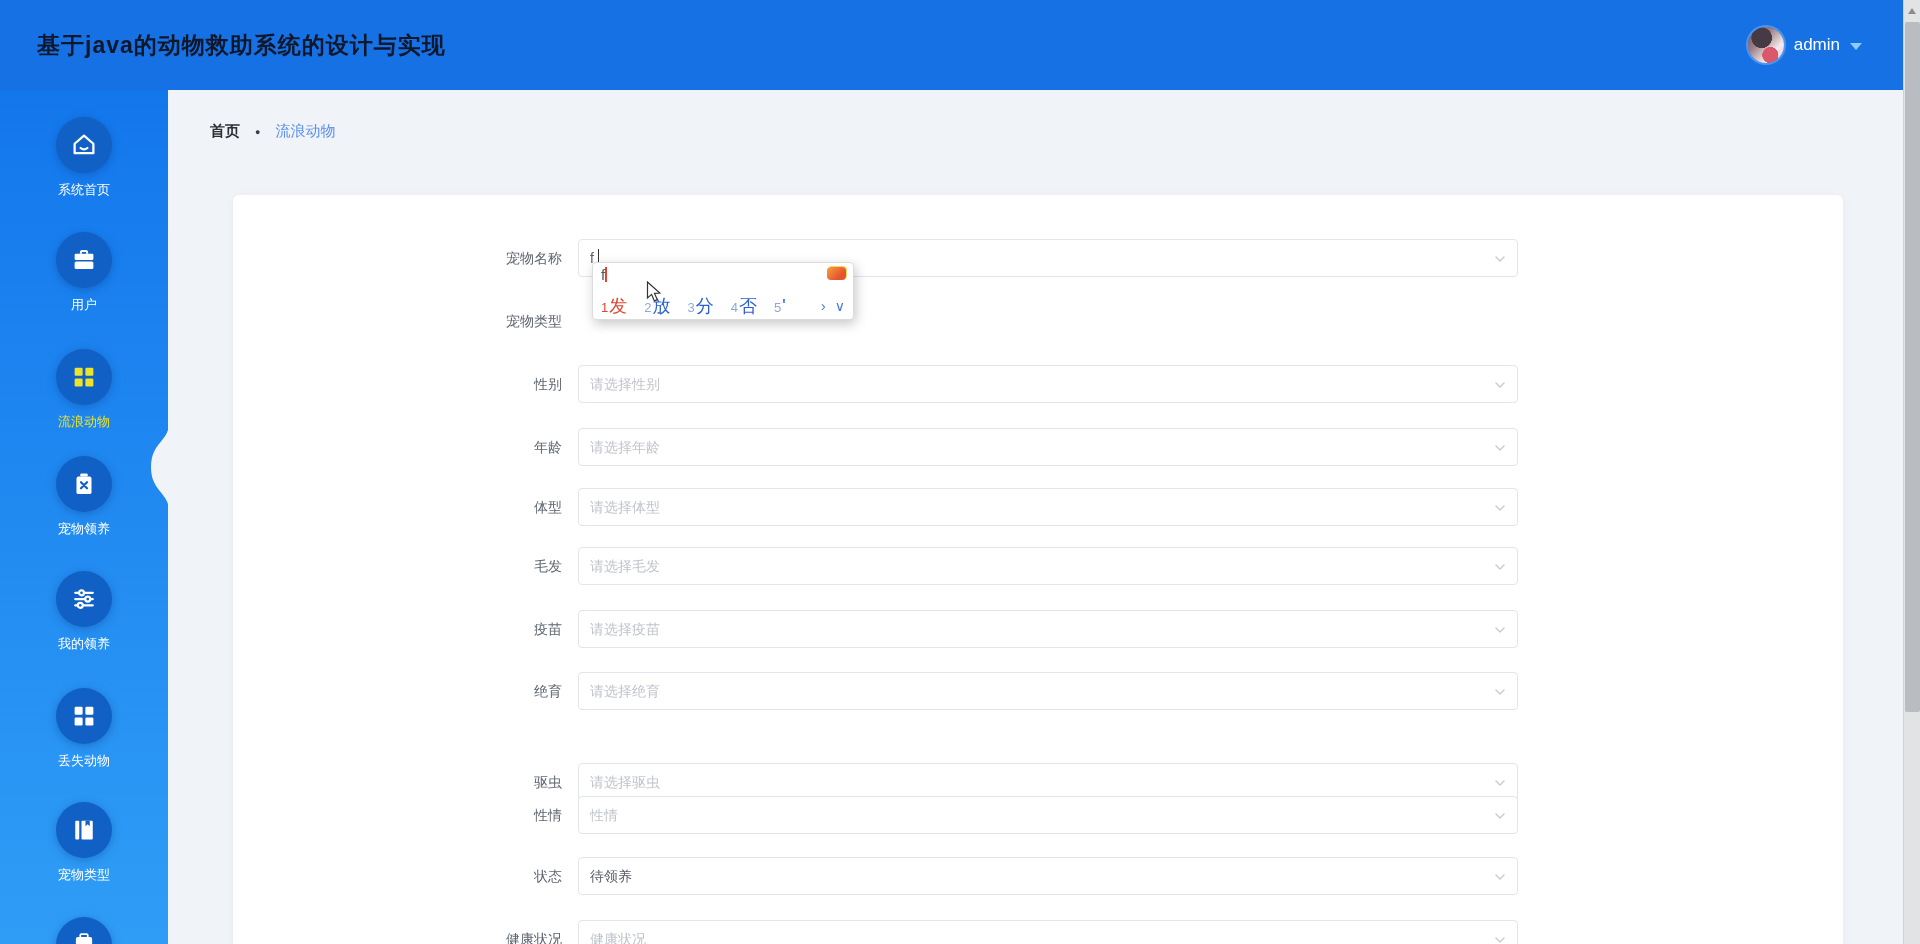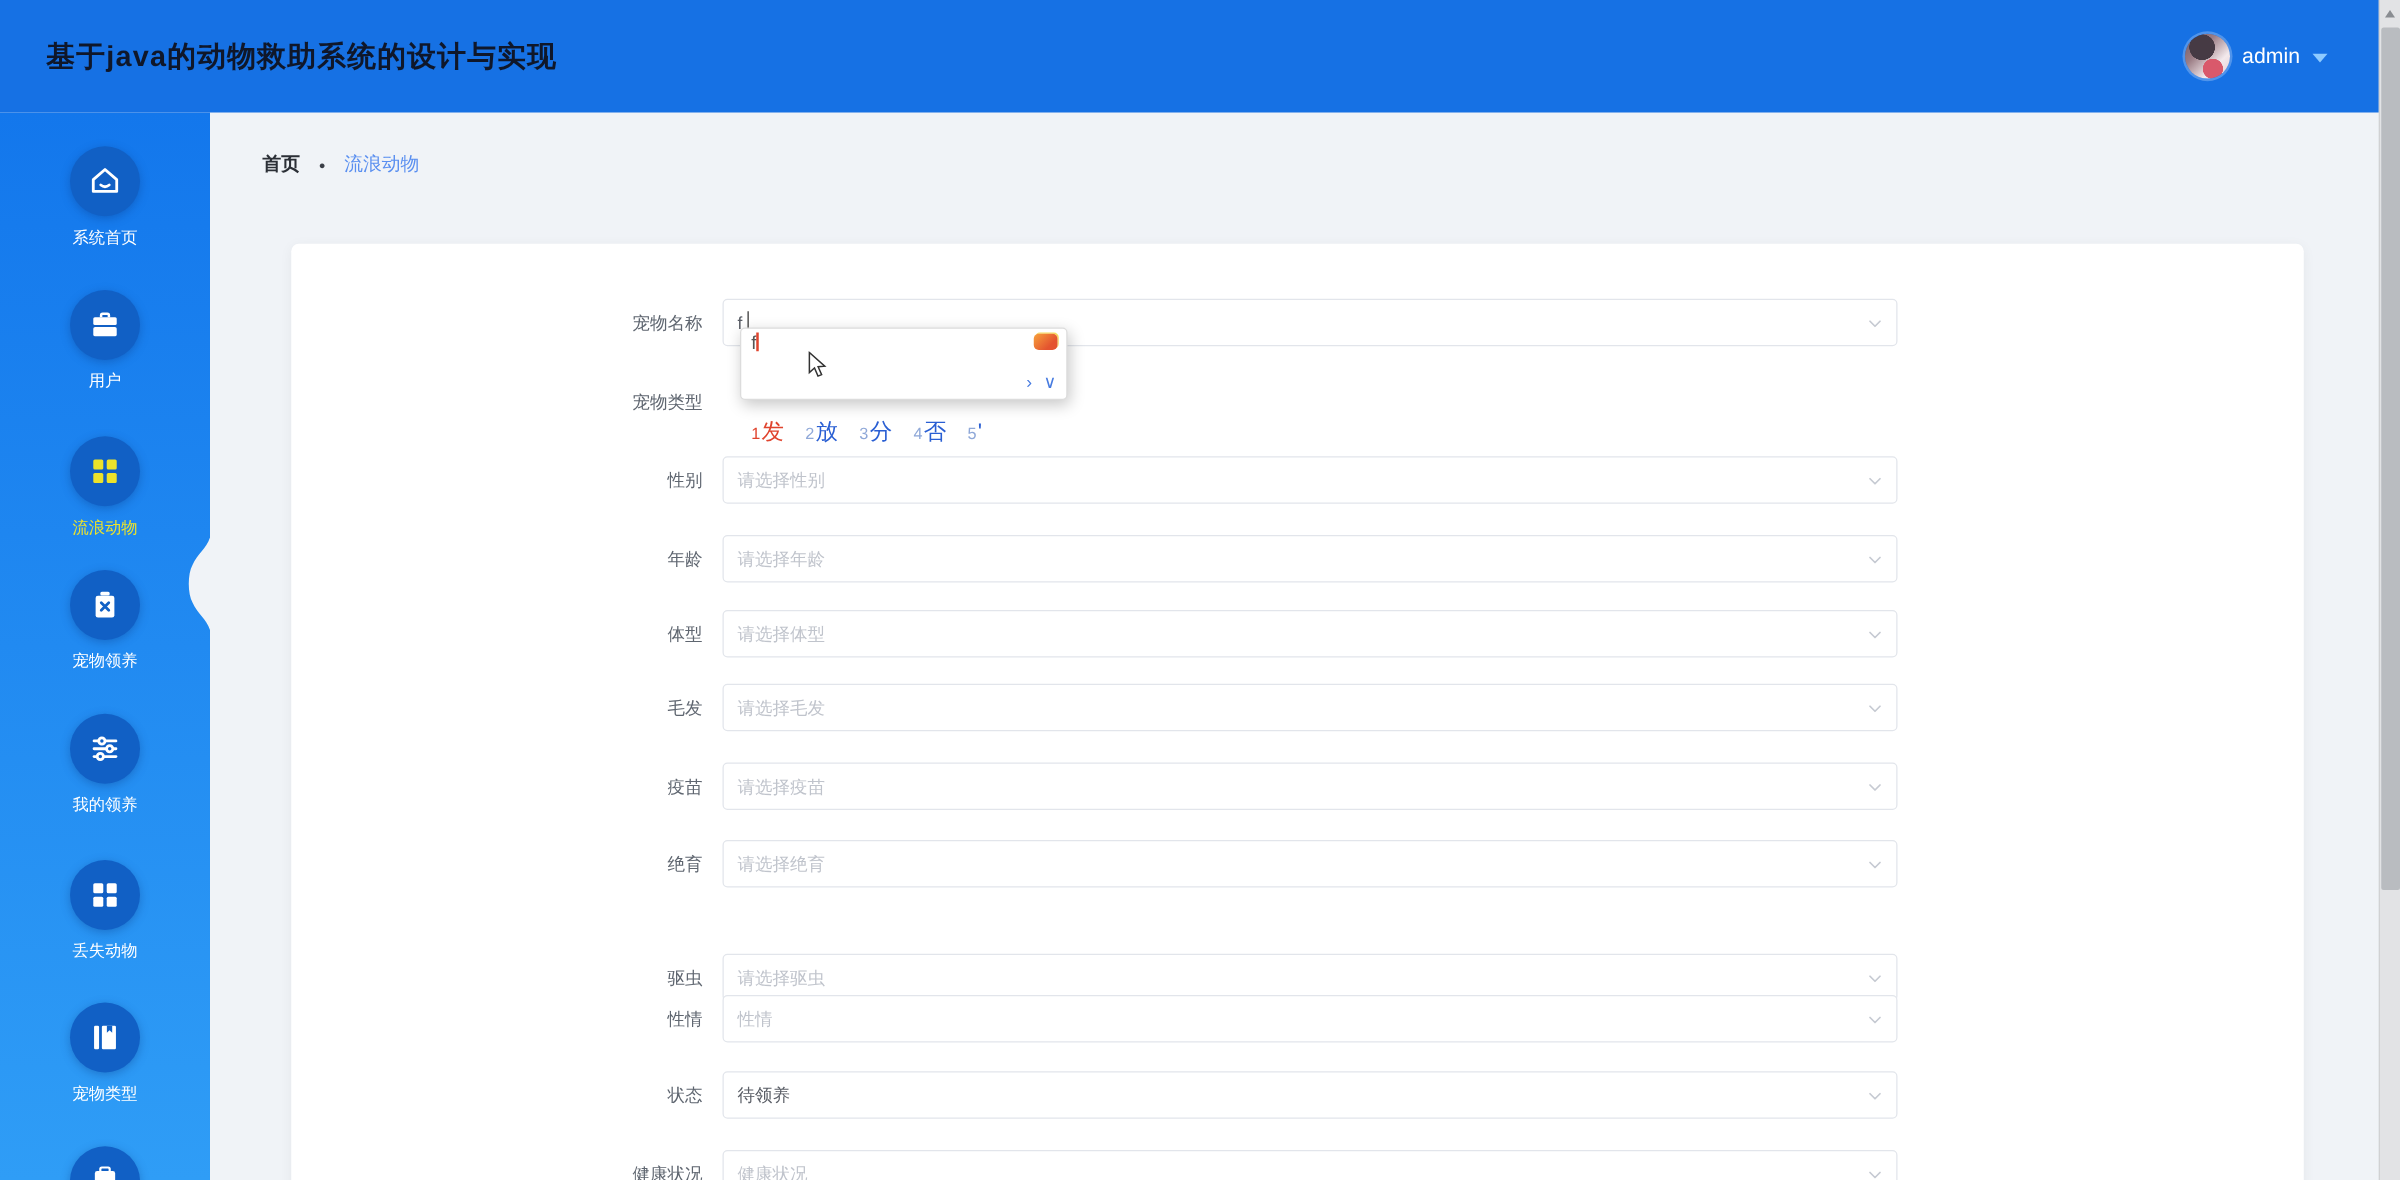--- a/index.html
+++ b/index.html
@@ -82,21 +82,21 @@
     box-shadow:2px 4px 12px rgba(0,0,0,.22);box-sizing:border-box;
   }
   .ime-top{position:relative;height:26px;padding:3px 8px 0;}
   .ime-compose{font-size:15px;color:#555;}
   .ime-caret{display:inline-block;width:2px;height:15px;background:var(--ime-red,#e0442e);vertical-align:-2px;}
   .ime-skin{
     position:absolute;right:7px;top:4px;width:19px;height:13px;border-radius:4px;
     background:linear-gradient(135deg,#f7a13c 0%,#e4542f 70%);
     box-shadow:1px -1px 0 #f5d95c;
   }
-  .ime-cands{display:flex;align-items:baseline;padding:2px 8px 0;gap:17px;margin-top:39px;}
+  .ime-cands{display:flex;align-items:baseline;padding:2px 8px 0;gap:17px;}
   .cand .num{font-size:13px;color:#8fa8d8;margin-right:1px;}
   .cand .ch{font-size:18px;color:var(--ime-blue,#2a5fd3);}
   .cand.first .num,.cand.first .ch{color:var(--ime-red,#e0442e);}
   .ime-nav{position:absolute;right:8px;bottom:5px;display:flex;gap:9px;color:#477be0;font-size:14px;}
   .ime-nav span{cursor:pointer;}
   
   .mouse-cursor{position:absolute;left:646px;top:281px;width:20px;height:22px;z-index:50;}
   .scrollbar{
     position:absolute;right:0;top:0;width:17px;height:944px;background:#e2e3e5;z-index:60;
     border-left:1px solid #d0d1d3;box-sizing:border-box;

